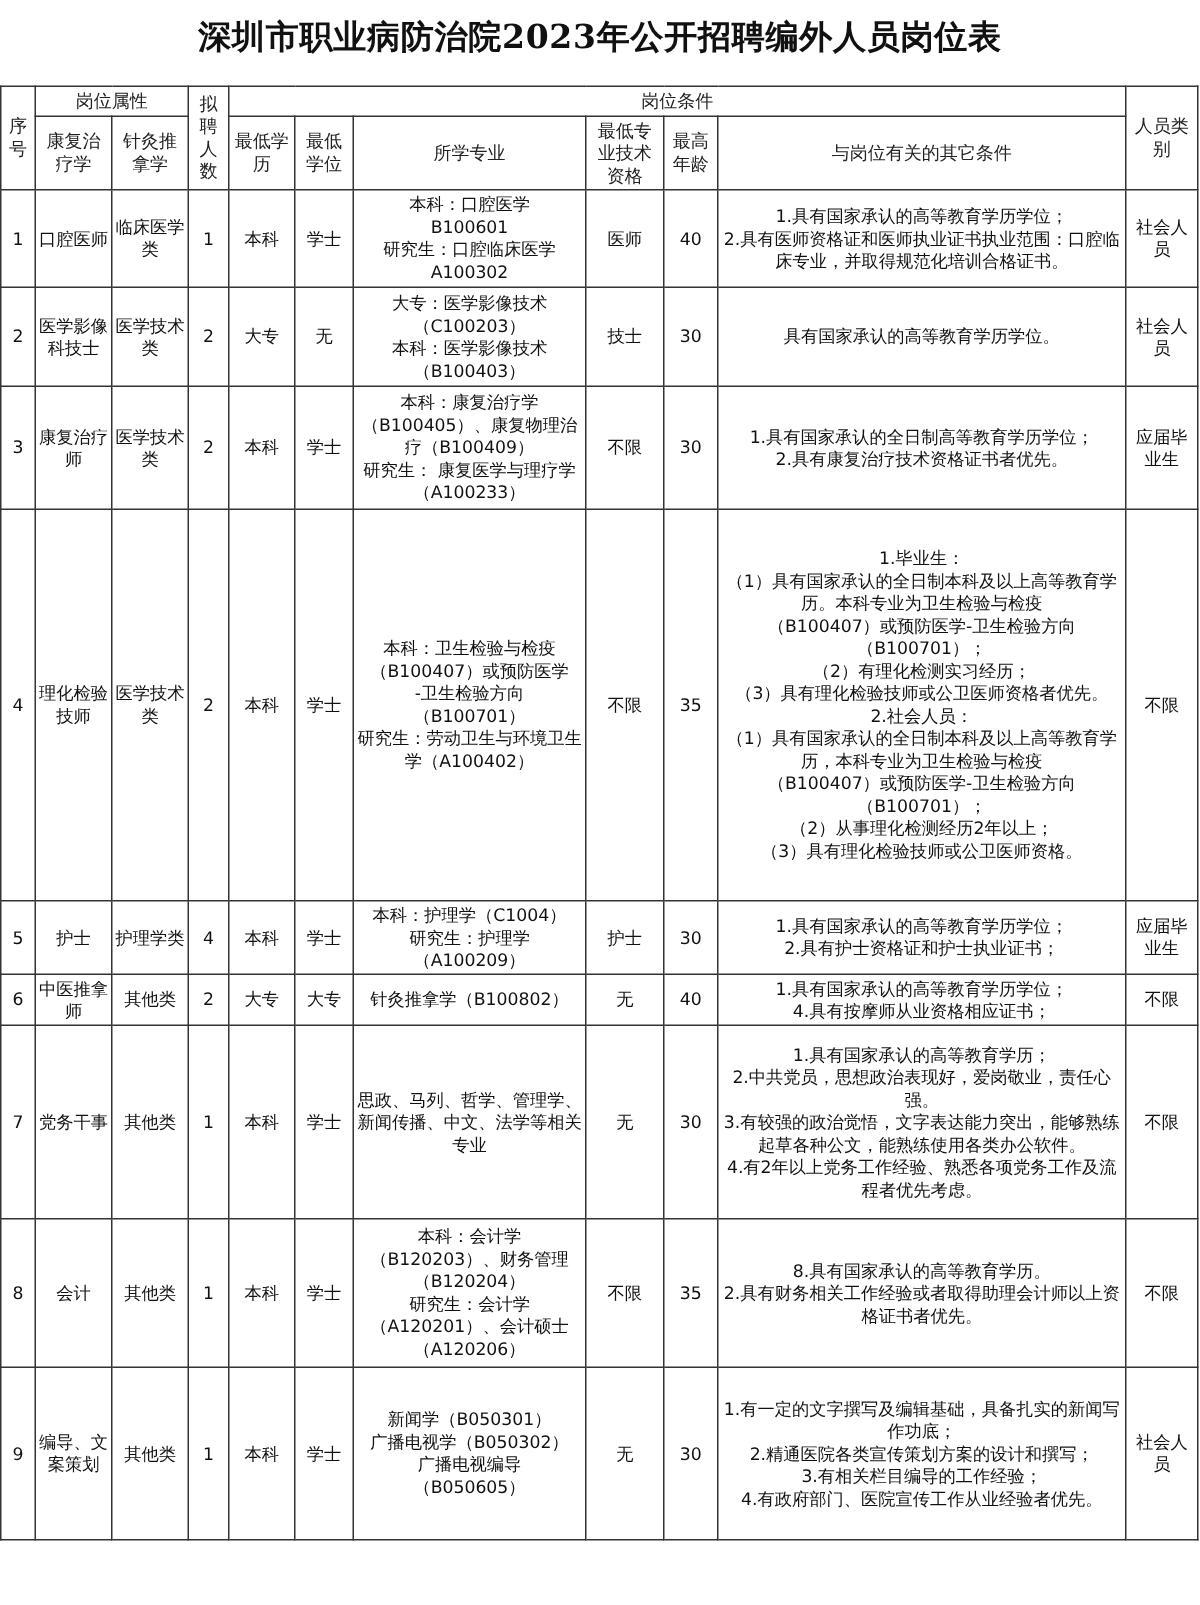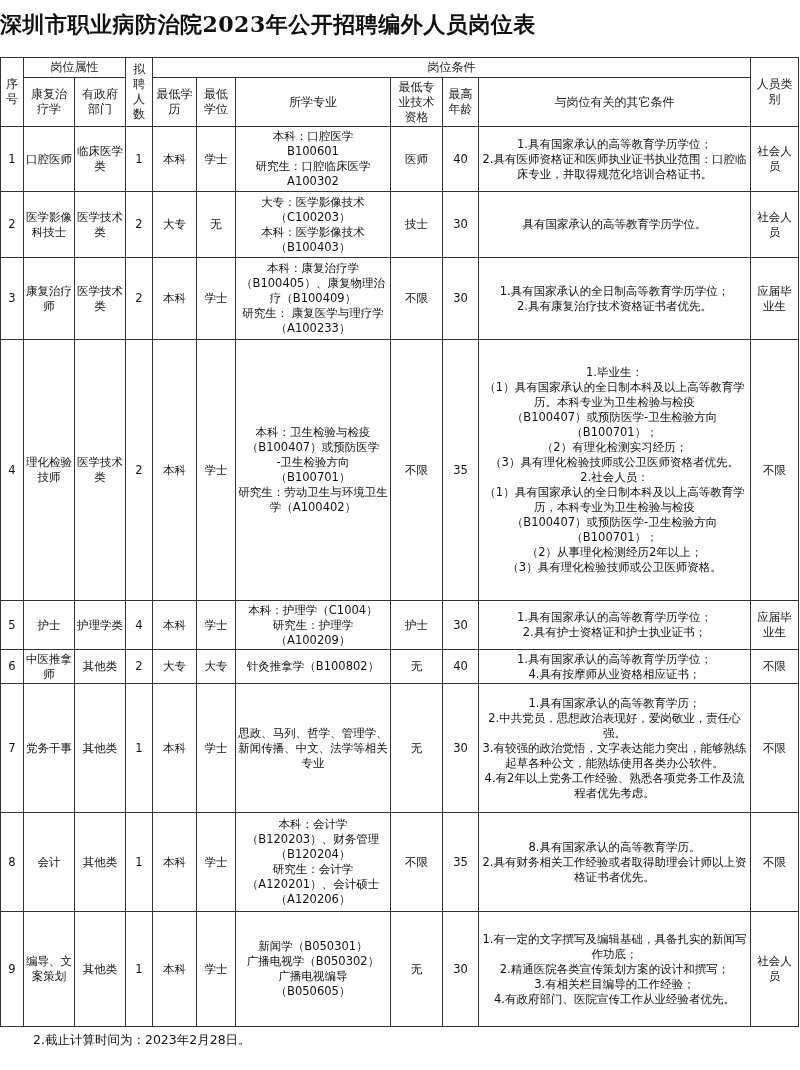--- a/index.html
+++ b/index.html
@@ -1,18 +1,18 @@
 <!DOCTYPE html>
 <html><head>
 <meta charset="utf-8">
 <style>
   html, body { margin: 0; padding: 0; background: #ffffff; }
   body { width: 800px; height: 1070px; position: relative; overflow: hidden;
          font-family: "DejaVu Sans", "Liberation Sans", sans-serif; color: #111; }
-  .title { position: absolute; left: 0; top: 10px; width: 800px; 
+  .title { position: absolute; left: 0; top: 10px; width: 800px; text-align: center;
            font-family: "DejaVu Serif", "Liberation Serif", serif; font-weight: bold;
            font-size: 22px; letter-spacing: 0.5px; color: #111; }
   table.grid { position: absolute; left: 0; top: 57px; border-collapse: collapse;
                table-layout: fixed; width: 798px; }
   table.grid td, table.grid th { border: 1px solid #333; padding: 0 2px; font-weight: normal;
                font-size: 11.5px; line-height: 15px; text-align: center; vertical-align: middle;
                word-break: break-all; overflow: hidden; }
   table.grid th { font-size: 12px; line-height: 15px; color: #222; text-align: center; }
   td.left { text-align: left; padding: 0 3px; line-height: 15.3px; }
   td.major { font-size: 11.5px; }
@@ -43,21 +43,21 @@
   <thead>
     <tr style="height:20px">
       <th rowspan="2">序号</th>
       <th colspan="2">岗位属性</th>
       <th rowspan="2">拟聘人数</th>
       <th colspan="6">岗位条件</th>
       <th rowspan="2">人员类别</th>
     </tr>
     <tr style="height:49px">
       <th>康复治疗学</th>
-      <th>有政府部门</th>
+      <th>针灸推拿学</th>
       <th>最低学历</th>
       <th>最低学位</th>
       <th>所学专业</th>
       <th>最低专业技术资格</th>
       <th>最高年龄</th>
       <th>与岗位有关的其它条件</th>
     </tr>
   </thead>
   <tbody id="tbody">
       <tr style="height: 65px;">
@@ -254,14 +254,13 @@
           <span class="line">2.精通医院各类宣传策划方案的设计和撰写；</span>
           <span class="line">3.有相关栏目编导的工作经验；</span>
           <span class="line">4.有政府部门、医院宣传工作从业经验者优先。</span>
         </td>
         <td>社会人员</td>
       </tr>
     </tbody>
 </table>
 
 <div class="notes">
-  <div class="n2">2.截止计算时间为：2023年2月28日。</div>
 </div>
 
 </body></html>

